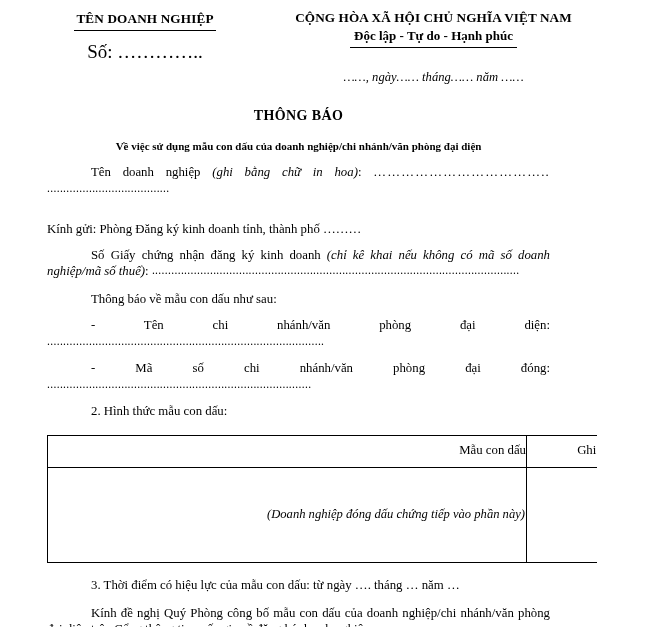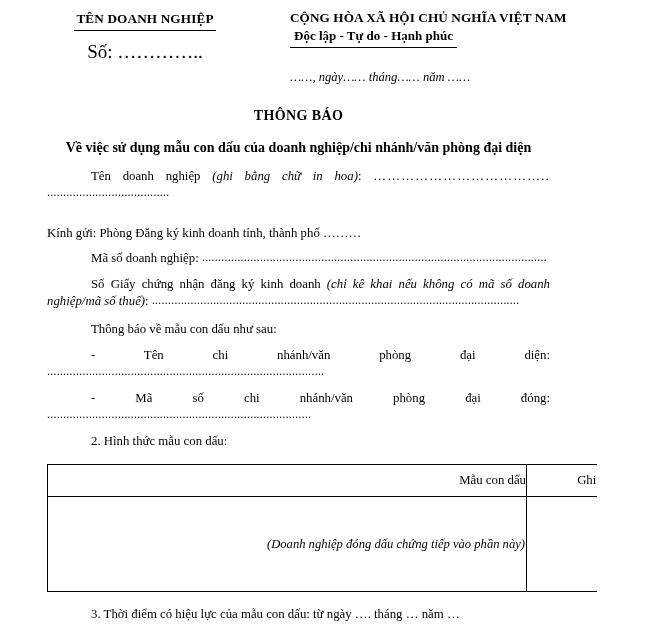--- a/index.html
+++ b/index.html
@@ -27,21 +27,21 @@
     align-items: flex-start;
     padding: 9px 0 0 0;
   }
   .hdr-left {
     width: 290px;
     text-align: center;
     flex: 0 0 290px;
   }
   .hdr-right {
     flex: 1 1 auto;
-    text-align: left;
+    text-align: center;
     padding-right: 20px;
   }
   .org-name {
     font-weight: bold;
     font-size: 13.2px;
     letter-spacing: 0.15px;
     display: inline-block;
     padding: 0 2px 2px 2px;
     border-bottom: 1.3px solid #000;
     line-height: 1.25;
@@ -79,21 +79,21 @@
     margin-top: 22px;
   }
   .main-title {
     font-weight: bold;
     font-size: 14px;
     letter-spacing: 0.4px;
     line-height: 1.3;
   }
   .sub-title {
     font-weight: bold;
-    font-size: 14px;
+    font-size: 11px;
     margin-top: 13px;
     line-height: 1.3;
   }
 
   
   .body-block {
     margin: 0 47px 0 47px;
     font-size: 12.8px;
     line-height: 1.32;
   }
@@ -192,23 +192,20 @@
   </div>
 
   <div class="body-block">
 
     <div class="para indent">
       <span>Tên doanh nghiệp </span><em class="it">(ghi bằng chữ in hoa)</em><span>: </span><span class="dots">……………………………….. </span><span class="dots-fine">......................................</span>
     </div>
 
     <div class="para addressee">Kính gửi: Phòng Đăng ký kinh doanh tỉnh, thành phố ………</div>
 
-    <div class="para indent tight">
-      <span>Mã số doanh nghiệp:  </span><span class="dots-fine">...........................................................................................................</span>
-    </div>
 
     <div class="para indent tight">
       <span>Số Giấy chứng nhận đăng ký kinh doanh </span><em class="it">(chỉ kê khai nếu không có mã số doanh nghiệp/mã số thuế)</em><span>: </span><span class="dots-fine">..................................................................................................................</span>
     </div>
 
     <div class="para indent">Thông báo về mẫu con dấu như sau:</div>
 
 
     <div class="para sub-item tight">
       <span>- Tên chi nhánh/văn phòng đại diện: </span><span class="dots-fine">......................................................................................</span>

